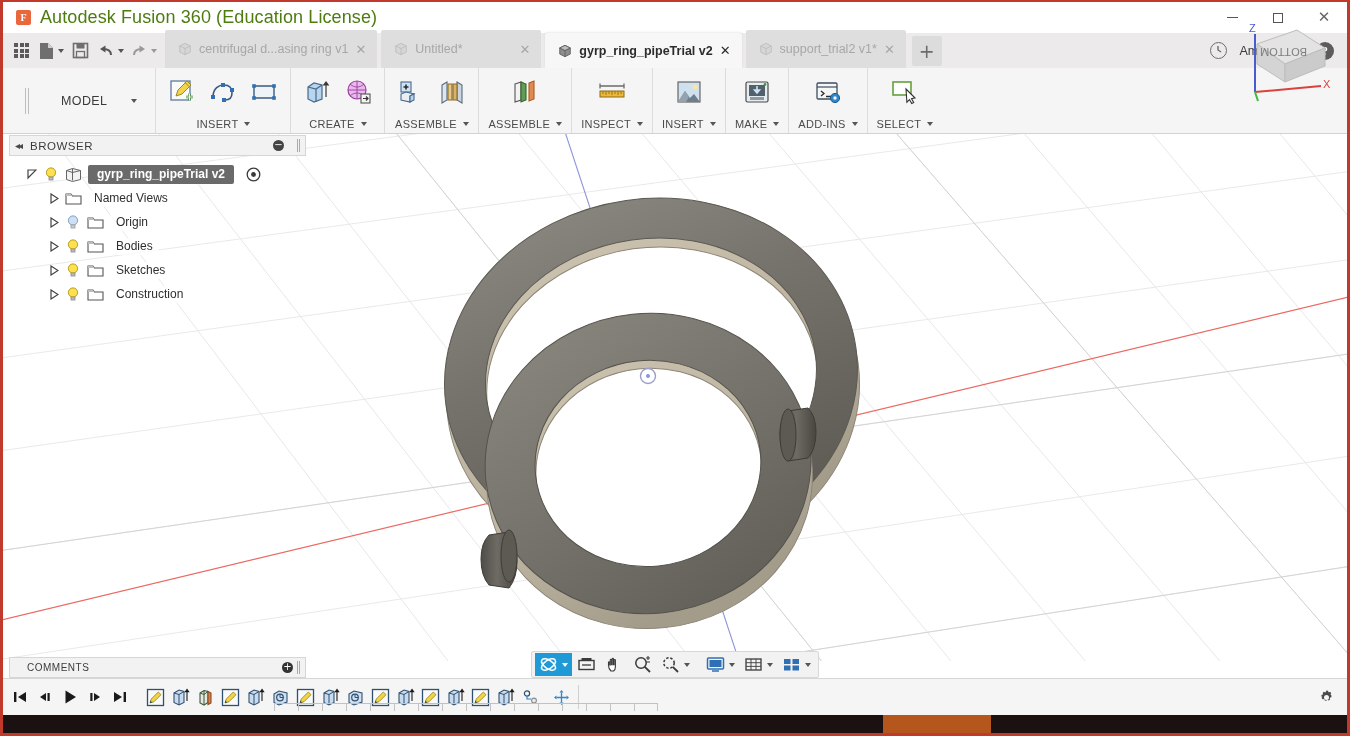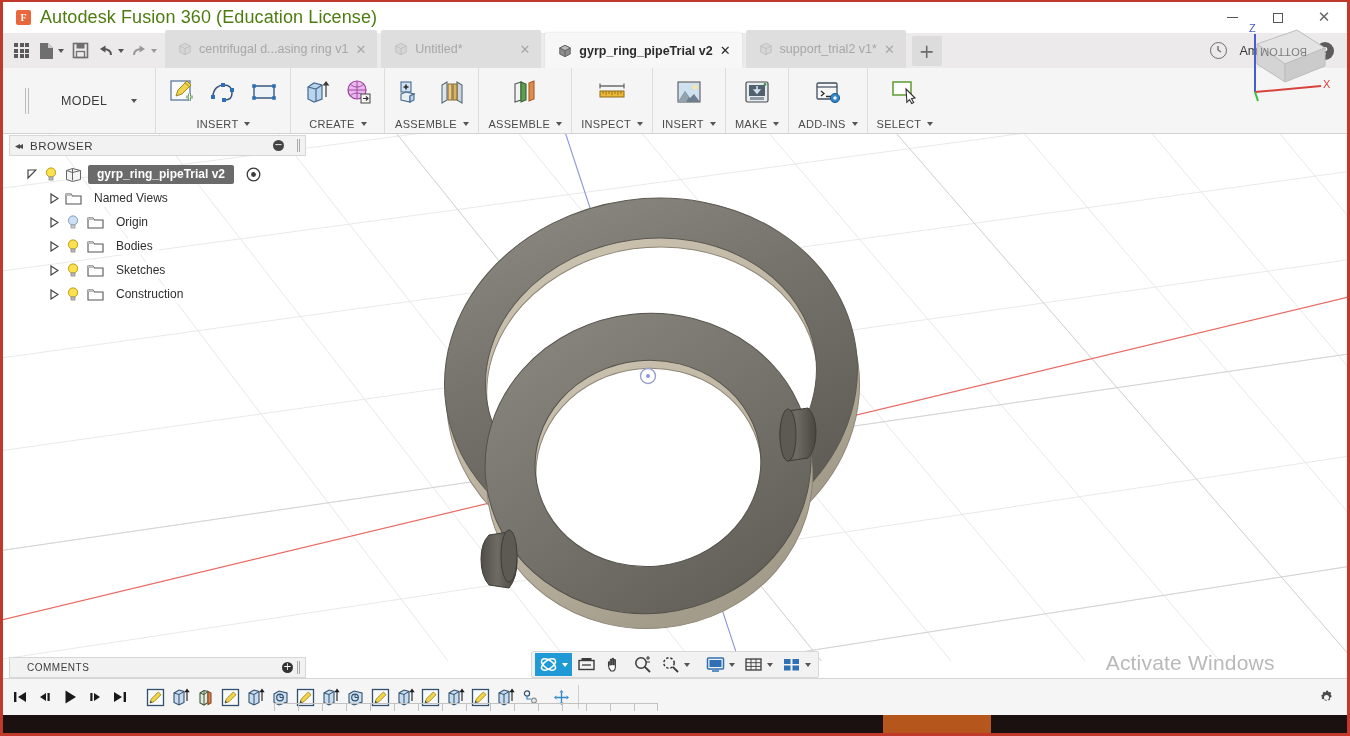--- a/index.html
+++ b/index.html
@@ -757,24 +757,20 @@
         <svg class="folder-ico" viewBox="0 0 17 14">
           <path d="M1 3h5l1.4 2H16v8H1z" fill="none" stroke="#555" stroke-width="1.1"></path>
           <path d="M1 3h5l1.4 2H1z" fill="#bdbdbd"></path>
         </svg>
         <span class="nm">Construction</span>
       </div>
 
     </div>
   </div>
 
-  <div class="watermark">
-    <div class="l1">Activate Windows</div>
-    <div class="l2">Go to Settings to activate Windows.</div>
-  </div>
 
   <div class="comments">
     <span class="label">COMMENTS</span>
     <span class="plus-ico">+</span>
     <span class="grip"></span>
   </div>
 
   <div class="navbar">
     <div class="nav-btn on">
       <svg width="19" height="19" viewBox="0 0 19 19">

